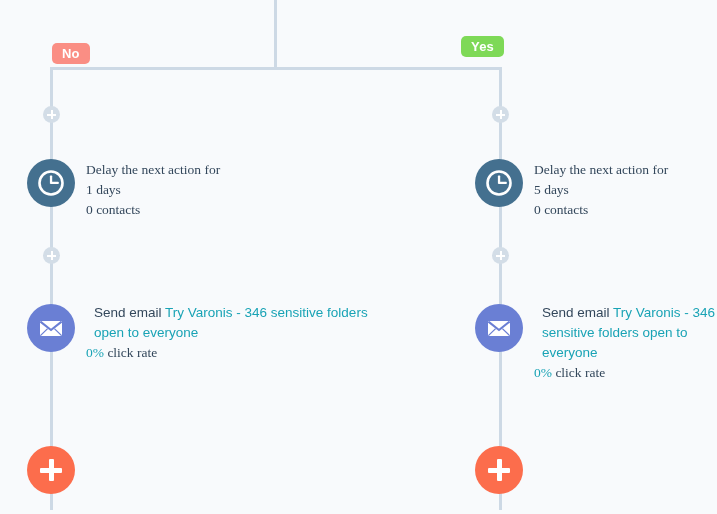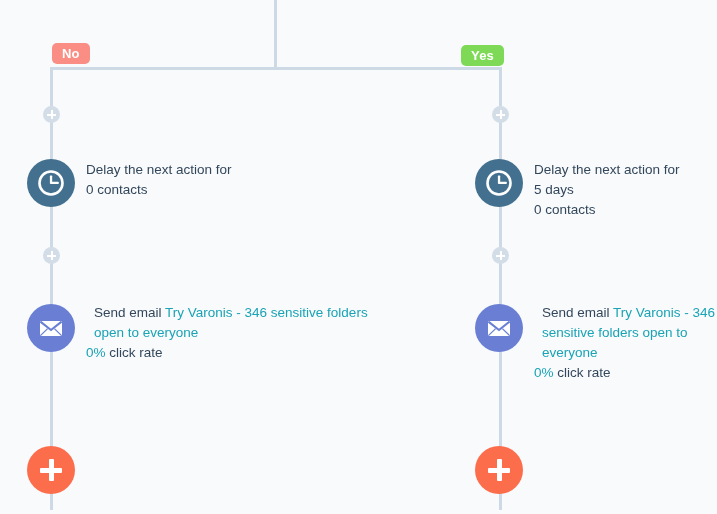--- a/index.html
+++ b/index.html
@@ -93,20 +93,21 @@
     position: absolute;
     font-size: 13.5px;
     line-height: 20px;
     color: #33475b;
   }
   .node-text .teal {
     color: #19a3b5;
   }
   .node-text .line {
     white-space: nowrap;
+    font-family: Liberation Serif, serif;
   }
   .node-text .wrapline {
     white-space: normal;
     margin-left: 8px;
   }
 
   
   .big-add {
     position: absolute;
     width: 48px;
@@ -152,20 +153,21 @@
   <div class="node">
     <div class="node-icon icon-delay" style="left:27px; top:159px;">
       <svg width="30" height="30" viewBox="0 0 30 30" aria-hidden="true">
         <circle cx="15" cy="15" r="11.5" fill="none" stroke="#ffffff" stroke-width="2.6"></circle>
         <rect x="13.9" y="7.6" width="2.3" height="8.2" rx="0.6" fill="#ffffff"></rect>
         <rect x="14.6" y="13.7" width="8.1" height="2.3" rx="0.6" fill="#ffffff"></rect>
       </svg>
     </div>
     <div class="node-text" style="left:86px; top:160px; width:200px;">
       <div class="line">Delay the next action for</div>
+      <div class="line">1 days</div>
       <div class="line">0 contacts</div>
     </div>
   </div>
 
   <div class="mini-add" style="left:43px; top:247px;">
     <span class="bar-h"></span>
     <span class="bar-v"></span>
   </div>
 
   <div class="node">
@@ -180,21 +182,21 @@
       <div class="wrapline"><span>Send email </span><span class="teal">Try Varonis - 346 sensitive folders open to everyone</span></div>
       <div class="line"><span class="teal">0%</span><span> click rate</span></div>
     </div>
   </div>
 
   <div class="big-add" style="left:27px; top:446px;">
     <span class="bar-h"></span>
     <span class="bar-v"></span>
   </div>
 
-  <div class="badge badge-yes" style="left:461px; top:45px;">Yes</div>
+  <div class="badge badge-yes" style="left:461px; top:36px;">Yes</div>
 
   <div class="vline" style="left:499px; top:67px; height:443px;"></div>
 
   <div class="mini-add" style="left:492px; top:106px;">
     <span class="bar-h"></span>
     <span class="bar-v"></span>
   </div>
 
   <div class="node">
     <div class="node-icon icon-delay" style="left:475px; top:159px;">

